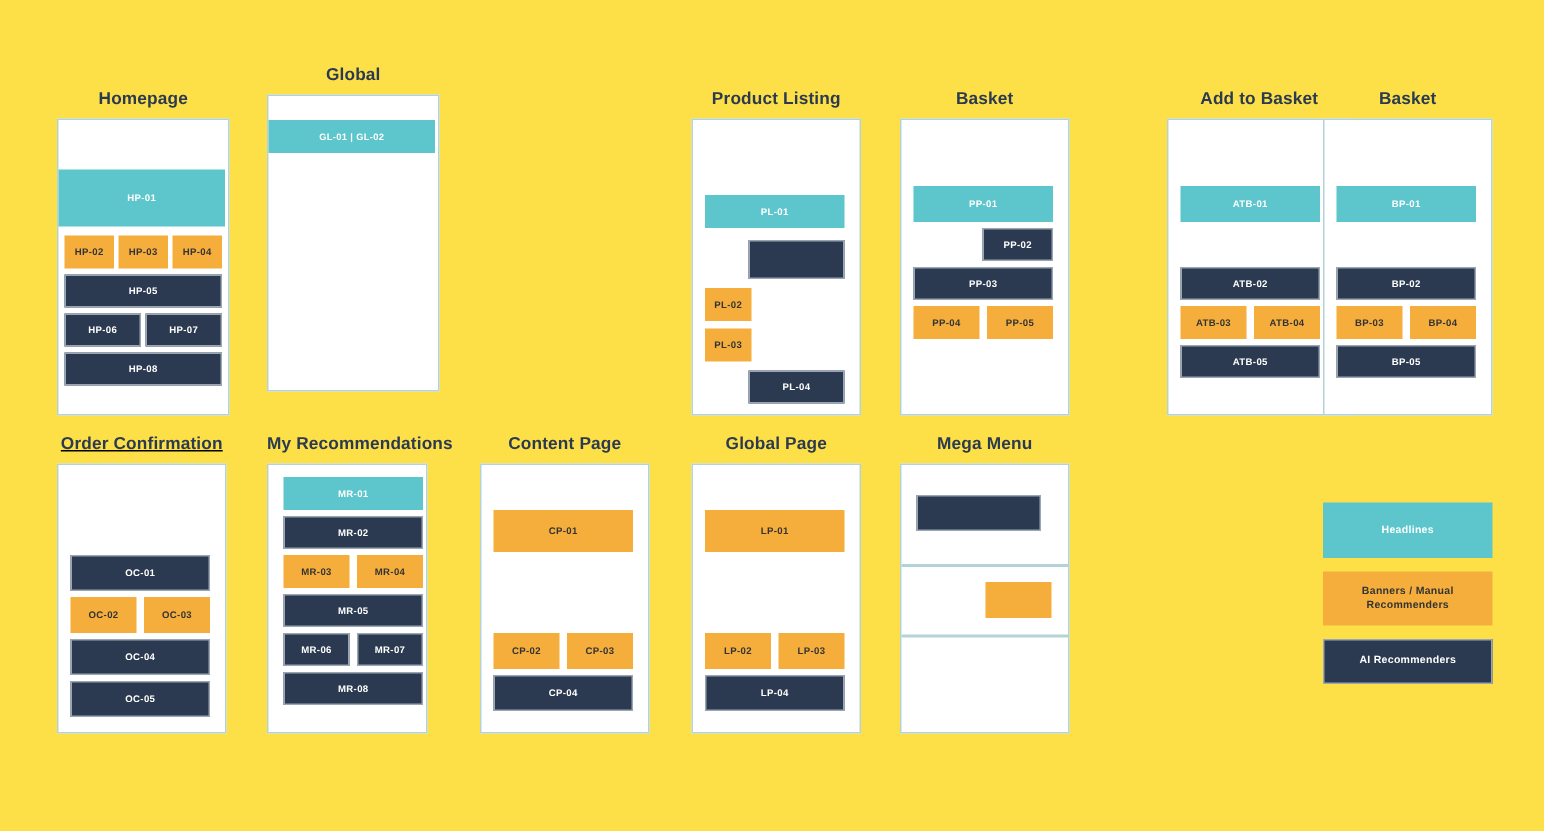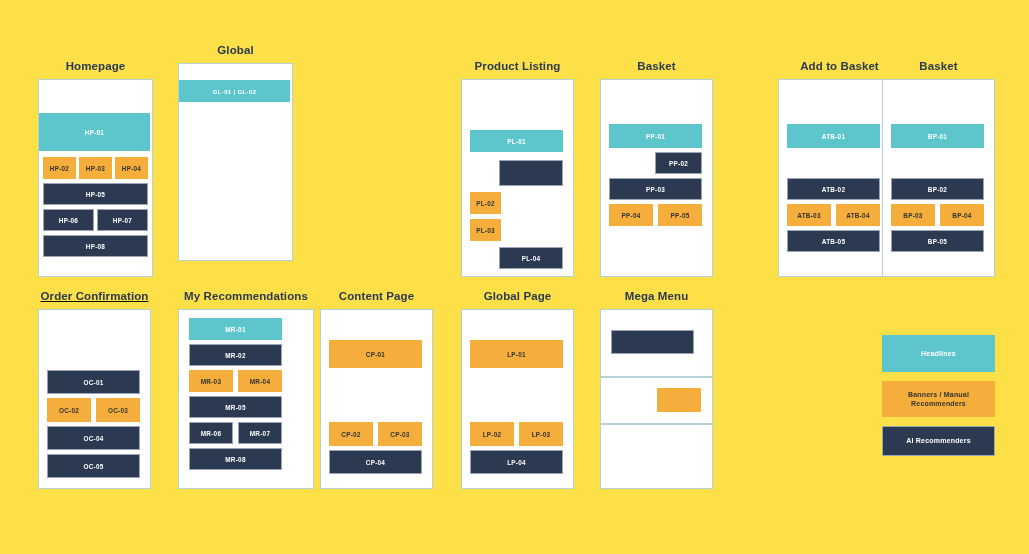--- a/index.html
+++ b/index.html
@@ -155,21 +155,21 @@
     <div class="card-title">Order Confirmation</div>
     <div class="card" style="height:180px;">
       <div class="blk navy" style="left:8px;  top:60px;  width:93px; height:24px;">OC-01</div>
       <div class="blk orange" style="left:8px;  top:88px;  width:44px; height:24px;">OC-02</div>
       <div class="blk orange" style="left:57px; top:88px;  width:44px; height:24px;">OC-03</div>
       <div class="blk navy" style="left:8px;  top:116px; width:93px; height:24px;">OC-04</div>
       <div class="blk navy" style="left:8px;  top:144px; width:93px; height:24px;">OC-05</div>
     </div>
   </div>
 
-  <div class="card-wrap" style="left:178px; top:290px; width:136px;">
+  <div class="card-wrap" style="left:178px; top:290px; width:107px;">
     <div class="card-title">My Recommendations</div>
     <div class="card" style="height:180px;">
       <div class="blk teal" style="left:10px; top:8px;   width:93px; height:22px;">MR-01</div>
       <div class="blk navy" style="left:10px; top:34px;  width:93px; height:22px;">MR-02</div>
       <div class="blk orange" style="left:10px; top:60px;  width:44px; height:22px;">MR-03</div>
       <div class="blk orange" style="left:59px; top:60px;  width:44px; height:22px;">MR-04</div>
       <div class="blk navy" style="left:10px; top:86px;  width:93px; height:22px;">MR-05</div>
       <div class="blk navy" style="left:10px; top:112px; width:44px; height:22px;">MR-06</div>
       <div class="blk navy" style="left:59px; top:112px; width:44px; height:22px;">MR-07</div>
       <div class="blk navy" style="left:10px; top:138px; width:93px; height:22px;">MR-08</div>

